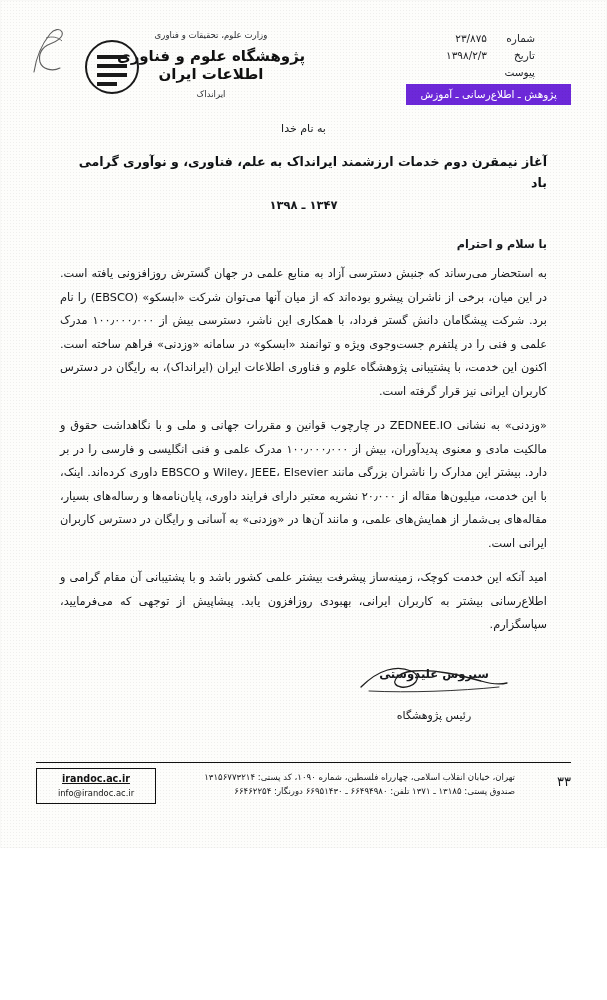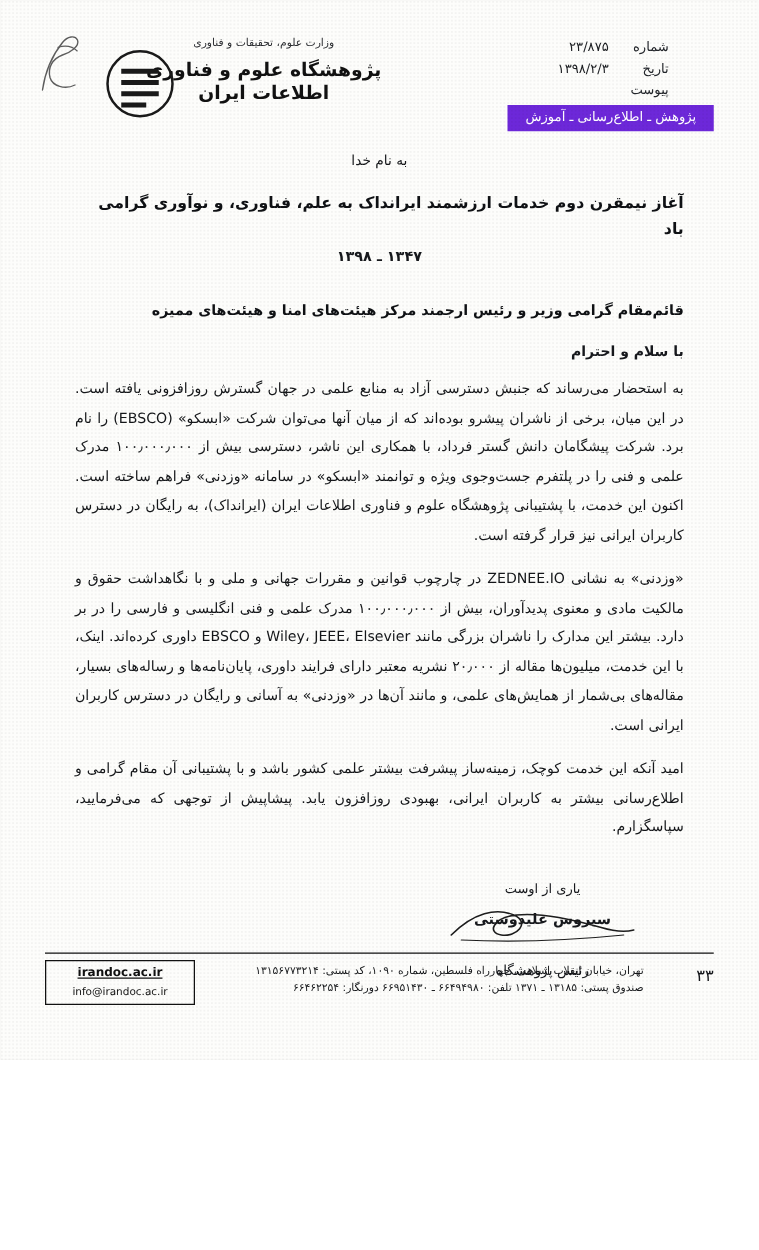--- a/index.html
+++ b/index.html
@@ -99,42 +99,41 @@
       <div class="logo-wrap">
         <div class="logo-mark">
           <div class="ring"></div>
           <div class="bar b1"></div>
           <div class="bar b2"></div>
           <div class="bar b3"></div>
           <div class="bar b4"></div>
         </div>
         <div class="ministry">وزارت علوم، تحقیقات و فناوری</div>
         <div class="org-title">پژوهشگاه علوم و فناوری اطلاعات ایران</div>
+        <div class="org-sub">ایرانداک</div>
       </div>
     </div>
 
     <div class="ribbon">پژوهش ـ اطلاع‌رسانی ـ آموزش</div>
 
     <div class="body">
       <div class="basmala">به نام خدا</div>
       <div class="greet-title">آغاز نیمقرن دوم خدمات ارزشمند ایرانداک به علم، فناوری، و نوآوری گرامی باد</div>
       <div class="greet-date">۱۳۴۷ ـ ۱۳۹۸</div>
 
       <div class="addr">
-        <div>قائم‌مقام گرامی وزیر و رئیس ارجمند مرکز هیئت‌های امنا و هیئت‌های ممیزه</div>
       </div>
 
       <div class="salam">با سلام و احترام</div>
 
       <div class="para first">به استحضار می‌رساند که جنبش دسترسی آزاد به منابع علمی در جهان گسترش روزافزونی یافته است. در این میان، برخی از ناشران پیشرو بوده‌اند که از میان آنها می‌توان شرکت «ابسکو» (EBSCO) را نام برد. شرکت پیشگامان دانش گستر فرداد، با همکاری این ناشر، دسترسی بیش از ۱۰۰٫۰۰۰٫۰۰۰ مدرک علمی و فنی را در پلتفرم جست‌وجوی ویژه و توانمند «ابسکو» در سامانه «وزدنی» فراهم ساخته است. اکنون این خدمت، با پشتیبانی پژوهشگاه علوم و فناوری اطلاعات ایران (ایرانداک)، به رایگان در دسترس کاربران ایرانی نیز قرار گرفته است.</div>
       <div class="para">«وزدنی» به نشانی ZEDNEE.IO در چارچوب قوانین و مقررات جهانی و ملی و با نگاهداشت حقوق و مالکیت مادی و معنوی پدیدآوران، بیش از ۱۰۰٫۰۰۰٫۰۰۰ مدرک علمی و فنی انگلیسی و فارسی را در بر دارد. بیشتر این مدارک را ناشران بزرگی مانند Wiley، JEEE، Elsevier و EBSCO داوری کرده‌اند. اینک، با این خدمت، میلیون‌ها مقاله از ۲۰٫۰۰۰ نشریه معتبر دارای فرایند داوری، پایان‌نامه‌ها و رساله‌های بسیار، مقاله‌های بی‌شمار از همایش‌های علمی، و مانند آن‌ها در «وزدنی» به آسانی و رایگان در دسترس کاربران ایرانی است.</div>
       <div class="para">امید آنکه این خدمت کوچک، زمینه‌ساز پیشرفت بیشتر علمی کشور باشد و با پشتیبانی آن مقام گرامی و اطلاع‌رسانی بیشتر به کاربران ایرانی، بهبودی روزافزون یابد. پیشاپیش از توجهی که می‌فرمایید، سپاسگزارم.</div>
 
       <div class="sign">
-        <div class="l1">یاری از اوست</div>
         <div class="l2">سیروس علیدوستی</div>
         <div class="sign-scribble">
           <svg class="sig-svg" width="170" height="40" viewBox="0 0 170 40">
             <path d="M12,28 C30,10 48,6 62,12 C76,18 64,30 52,28 C40,26 46,14 64,12 C86,10 110,16 132,22 C142,25 150,26 158,24" fill="none" stroke="#1d1d1d" stroke-width="1.3" stroke-linecap="round"></path>
             <path d="M20,32 C60,34 110,32 150,28" fill="none" stroke="#1d1d1d" stroke-width="0.9" stroke-linecap="round"></path>
           </svg>
         </div>
         <div class="l3">رئیس پژوهشگاه</div>
       </div>
     </div>

